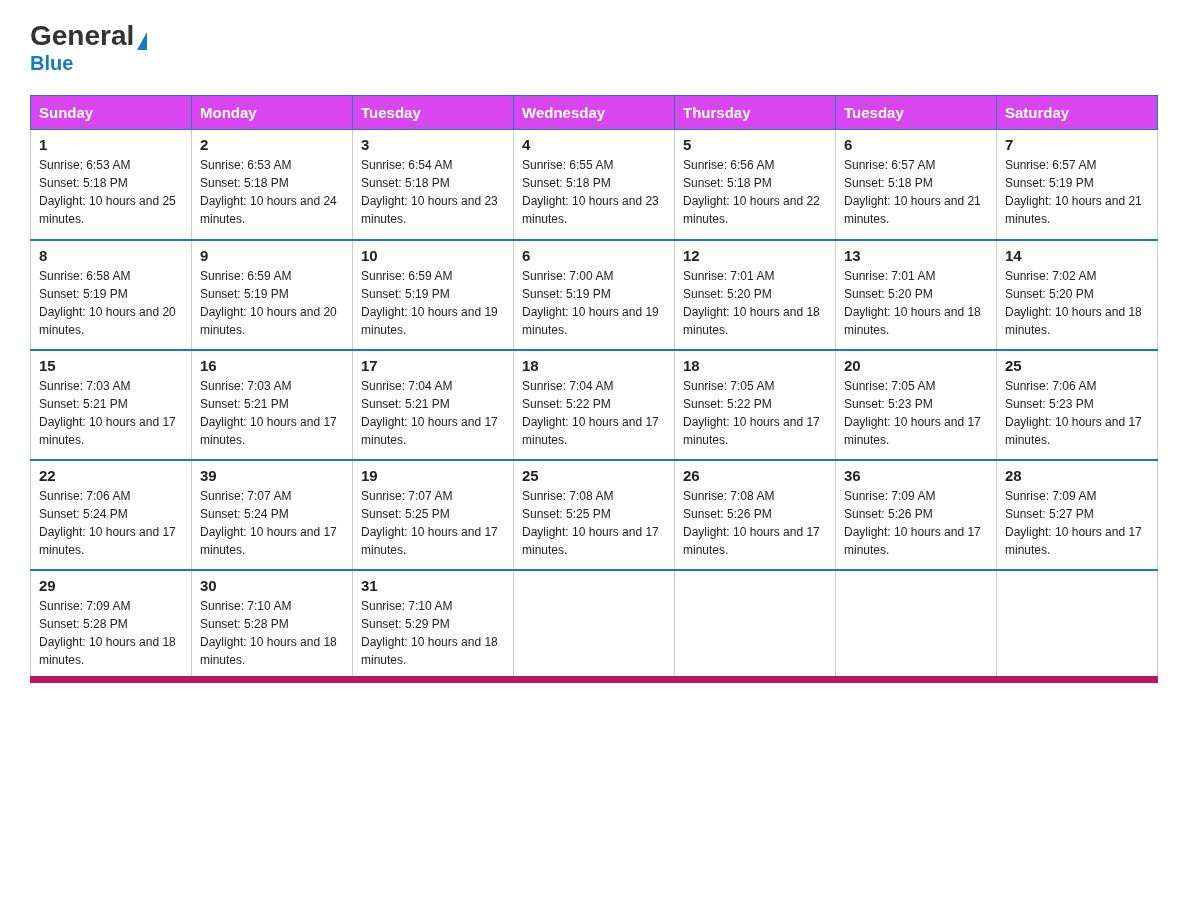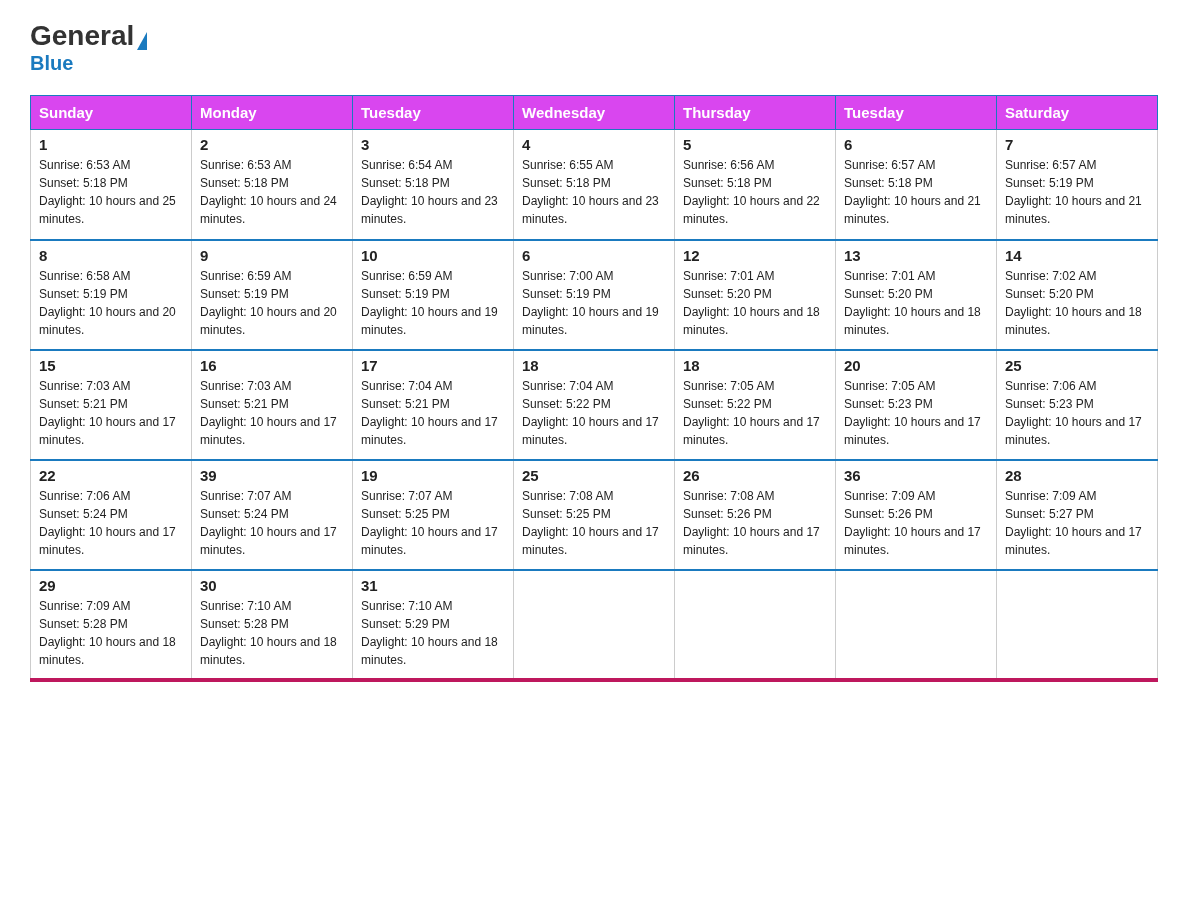--- a/index.html
+++ b/index.html
@@ -65,21 +65,21 @@
       margin-bottom: 3px;
     }
     .day-info {
       font-size: 12px;
       line-height: 1.5;
     }
     .empty-cell {
       background: #fff;
     }
     tr:last-child td {
-      border-bottom: 4px solid #be185d;
+      border-bottom: 7px solid #be185d;
     }
   </style>
 </head>
 <body>
 
 <div class="header">
   <div class="logo">
     <div>
       <span style="font-size:28px;font-weight:bold;color:#333;">General</span><span style="display:inline-block;width:0;height:0;border-left:10px solid transparent;border-bottom:18px solid #1a7abf;margin-left:3px;vertical-align:middle;"></span>
     </div>

